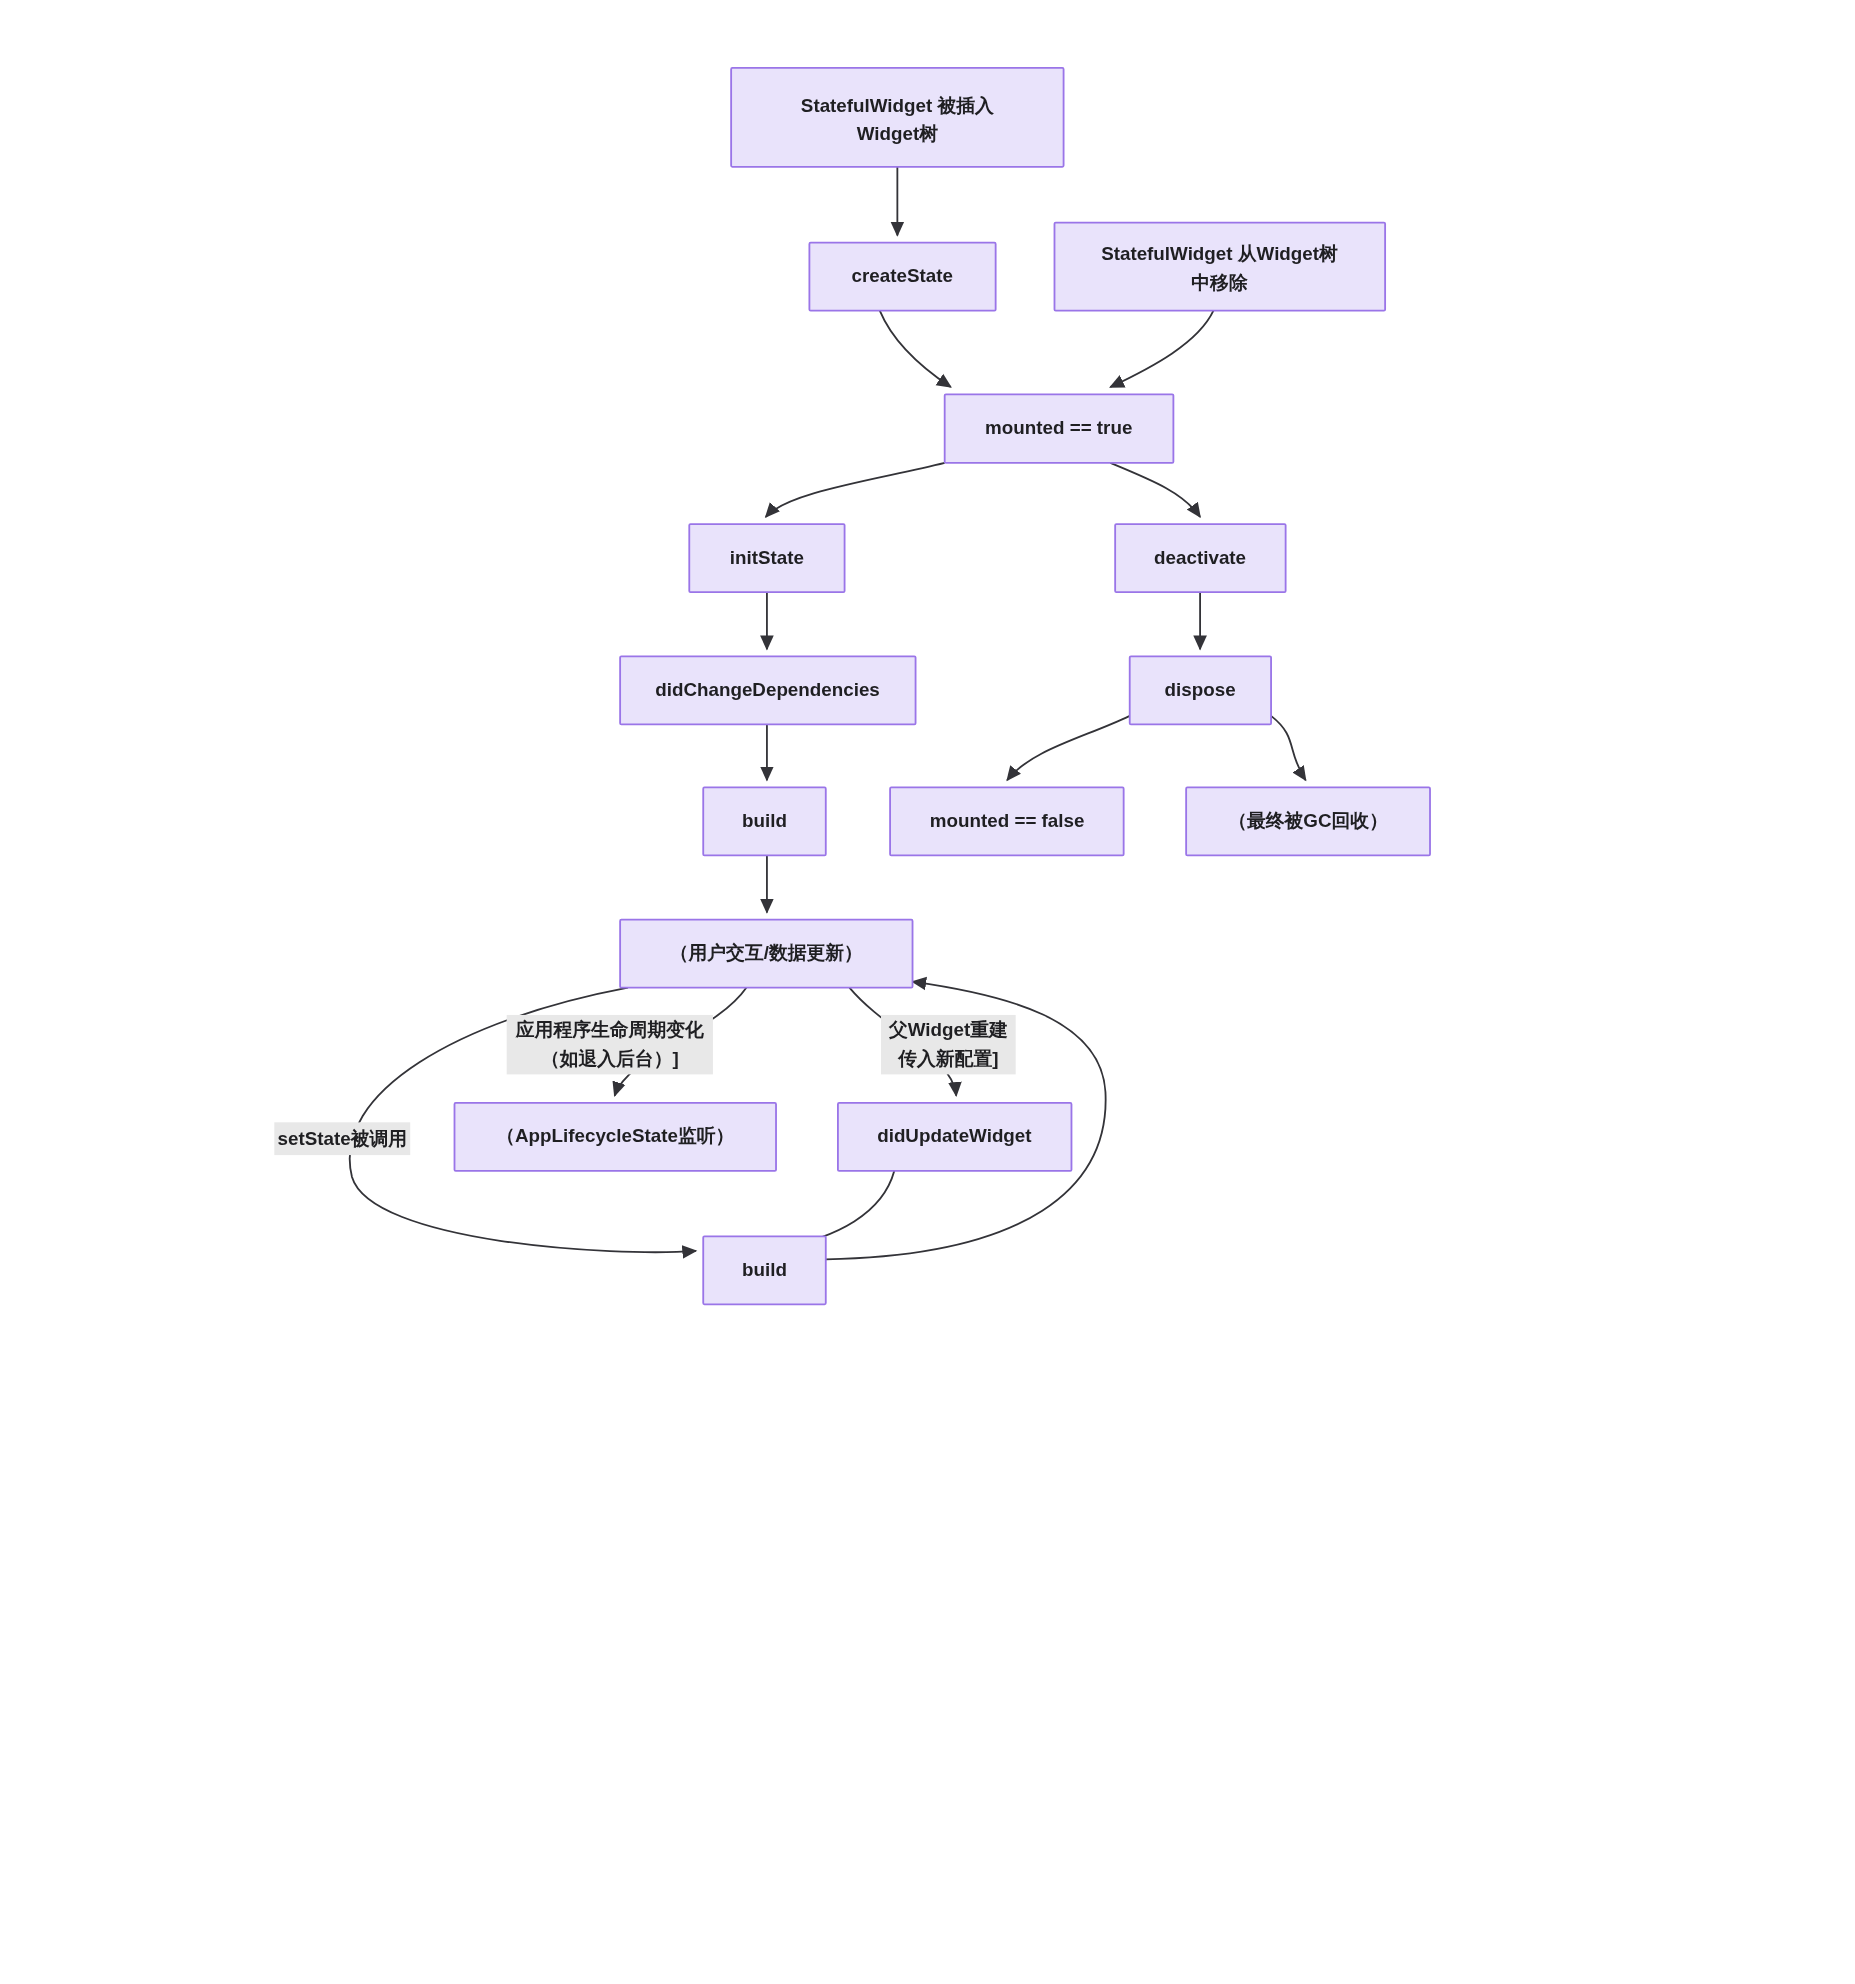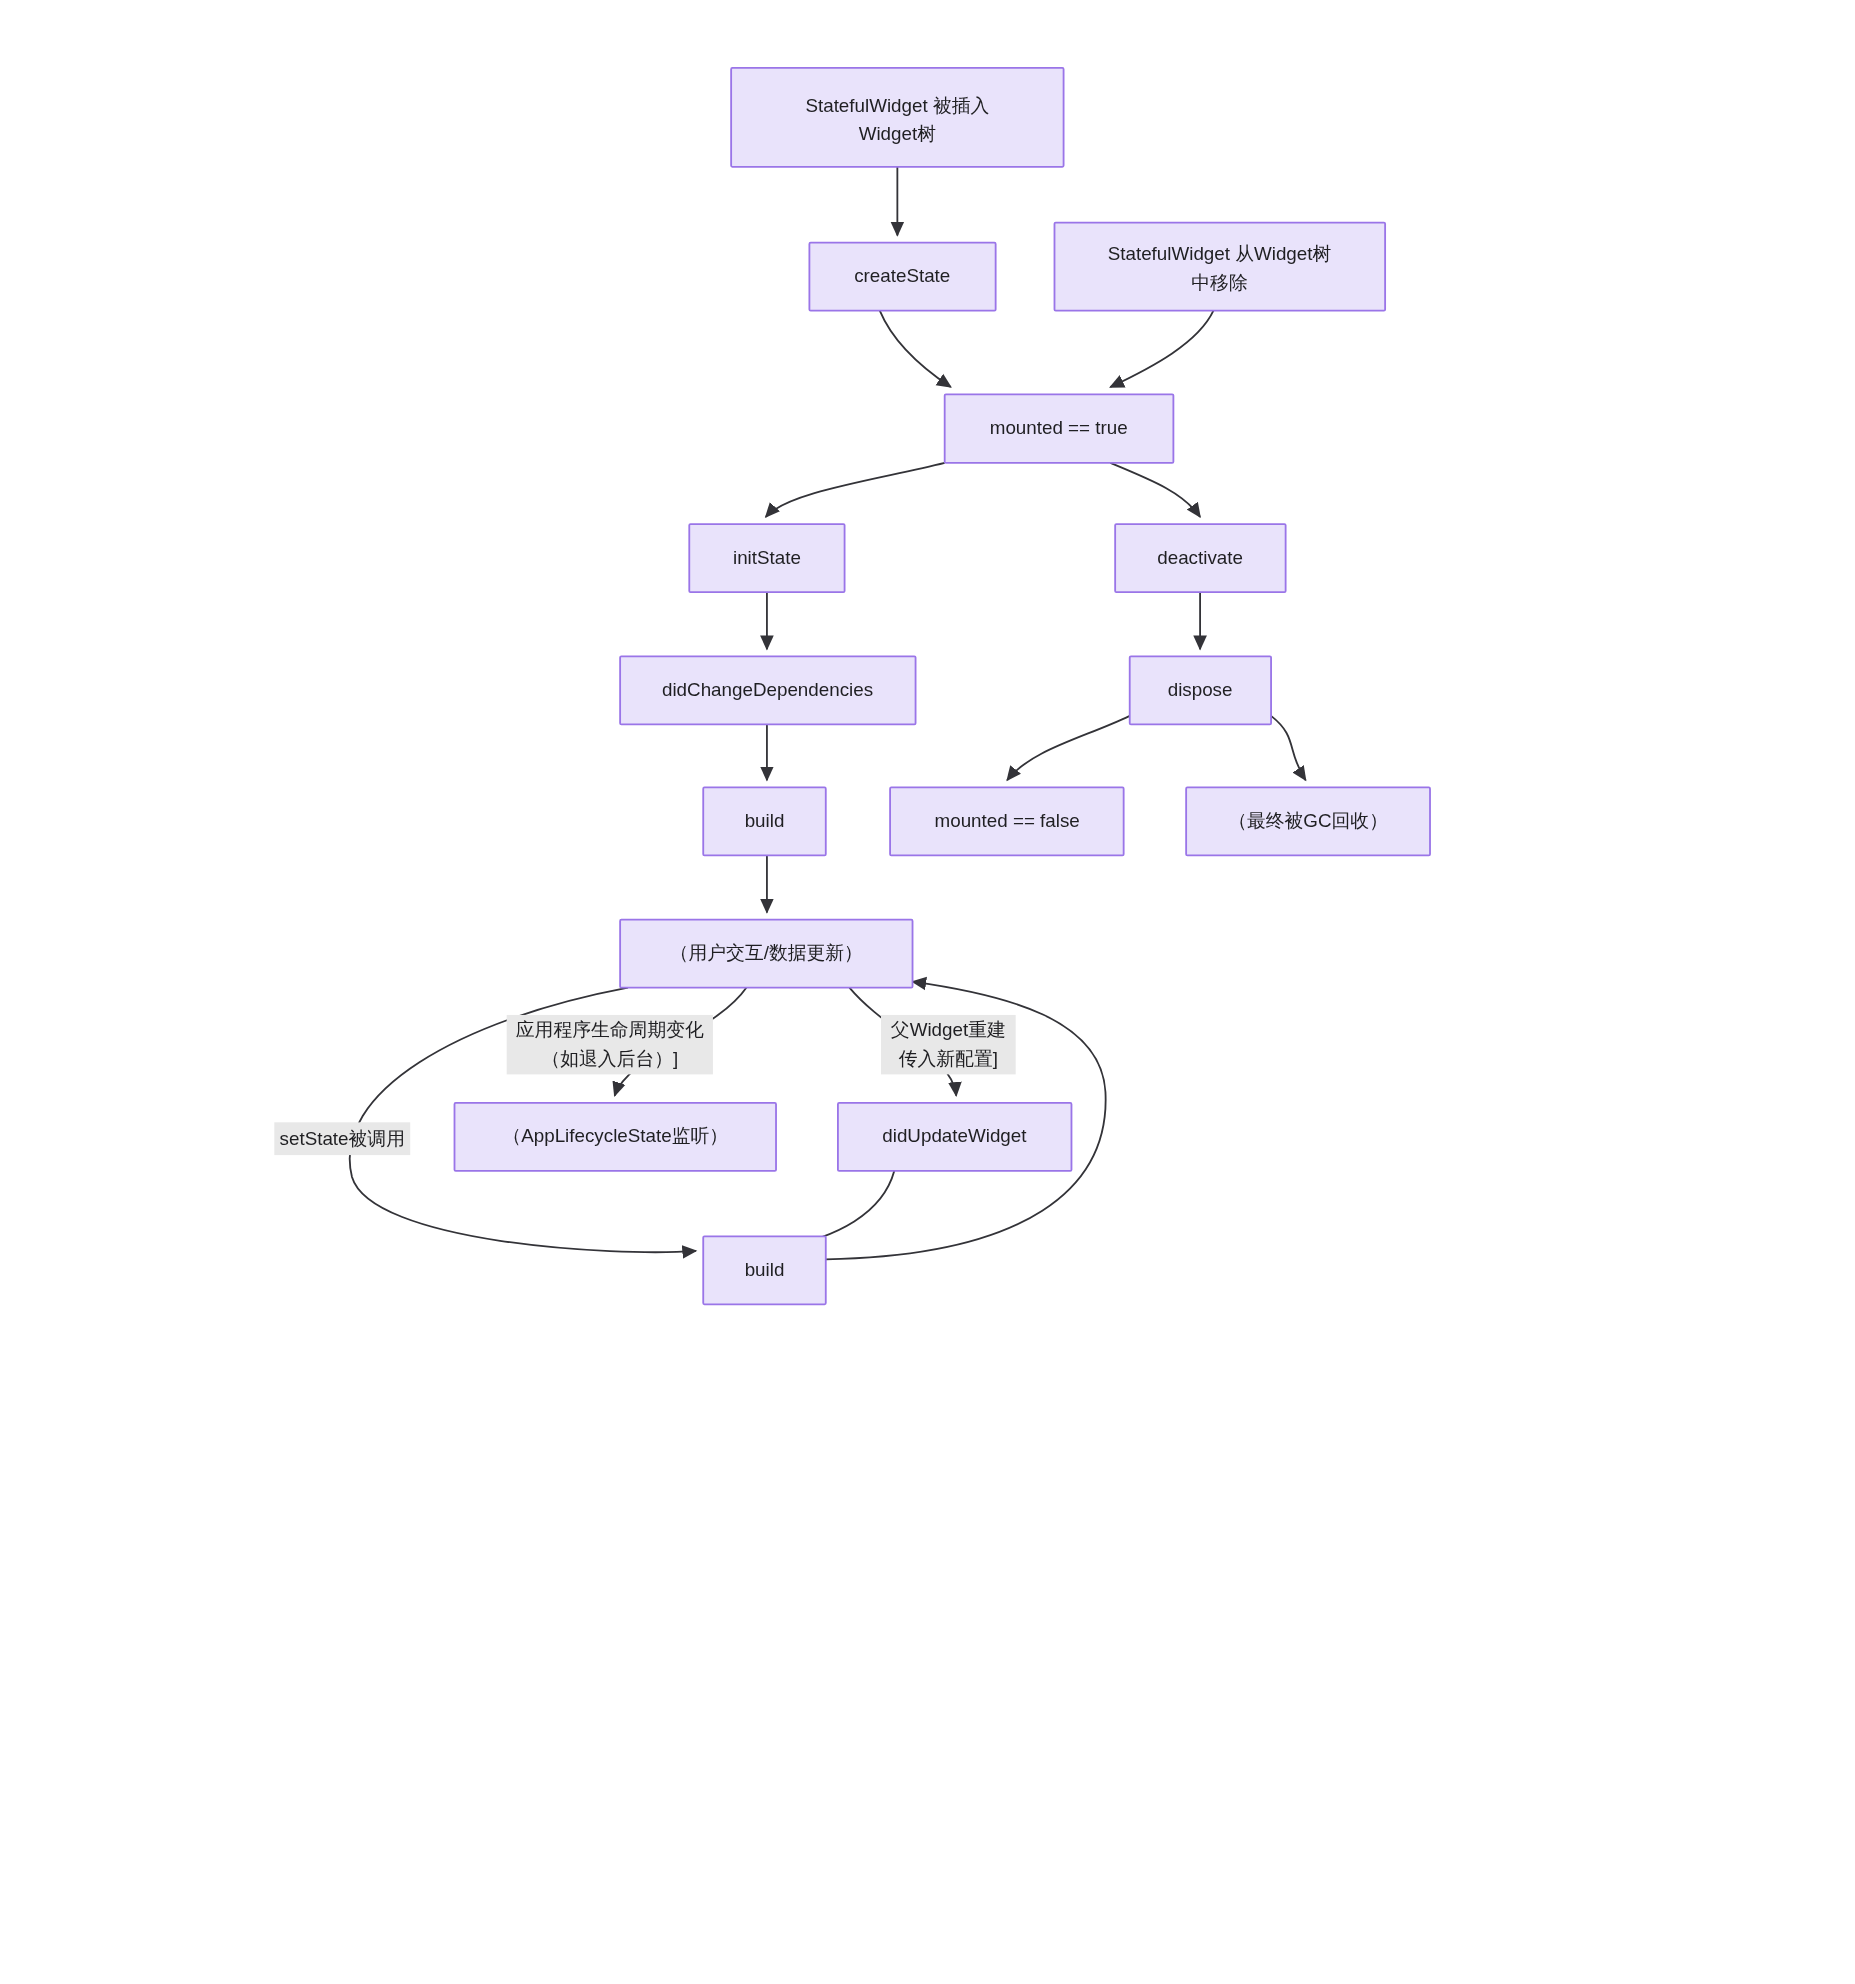--- a/index.html
+++ b/index.html
@@ -10,20 +10,21 @@
   body {
     width: 1856px;
     height: 1985px;
     font-family: "Liberation Sans", "DejaVu Sans", sans-serif;
     overflow: hidden;
   }
   #diagram-root {
     position: relative;
     width: 1768px;
     height: 1985px;
+    font-weight: bold;
   }
   svg#flow {
     position: absolute;
     top: 0;
     left: 0;
     width: 1856px;
     height: 1985px;
     display: block;
   }
   .node-rect {

